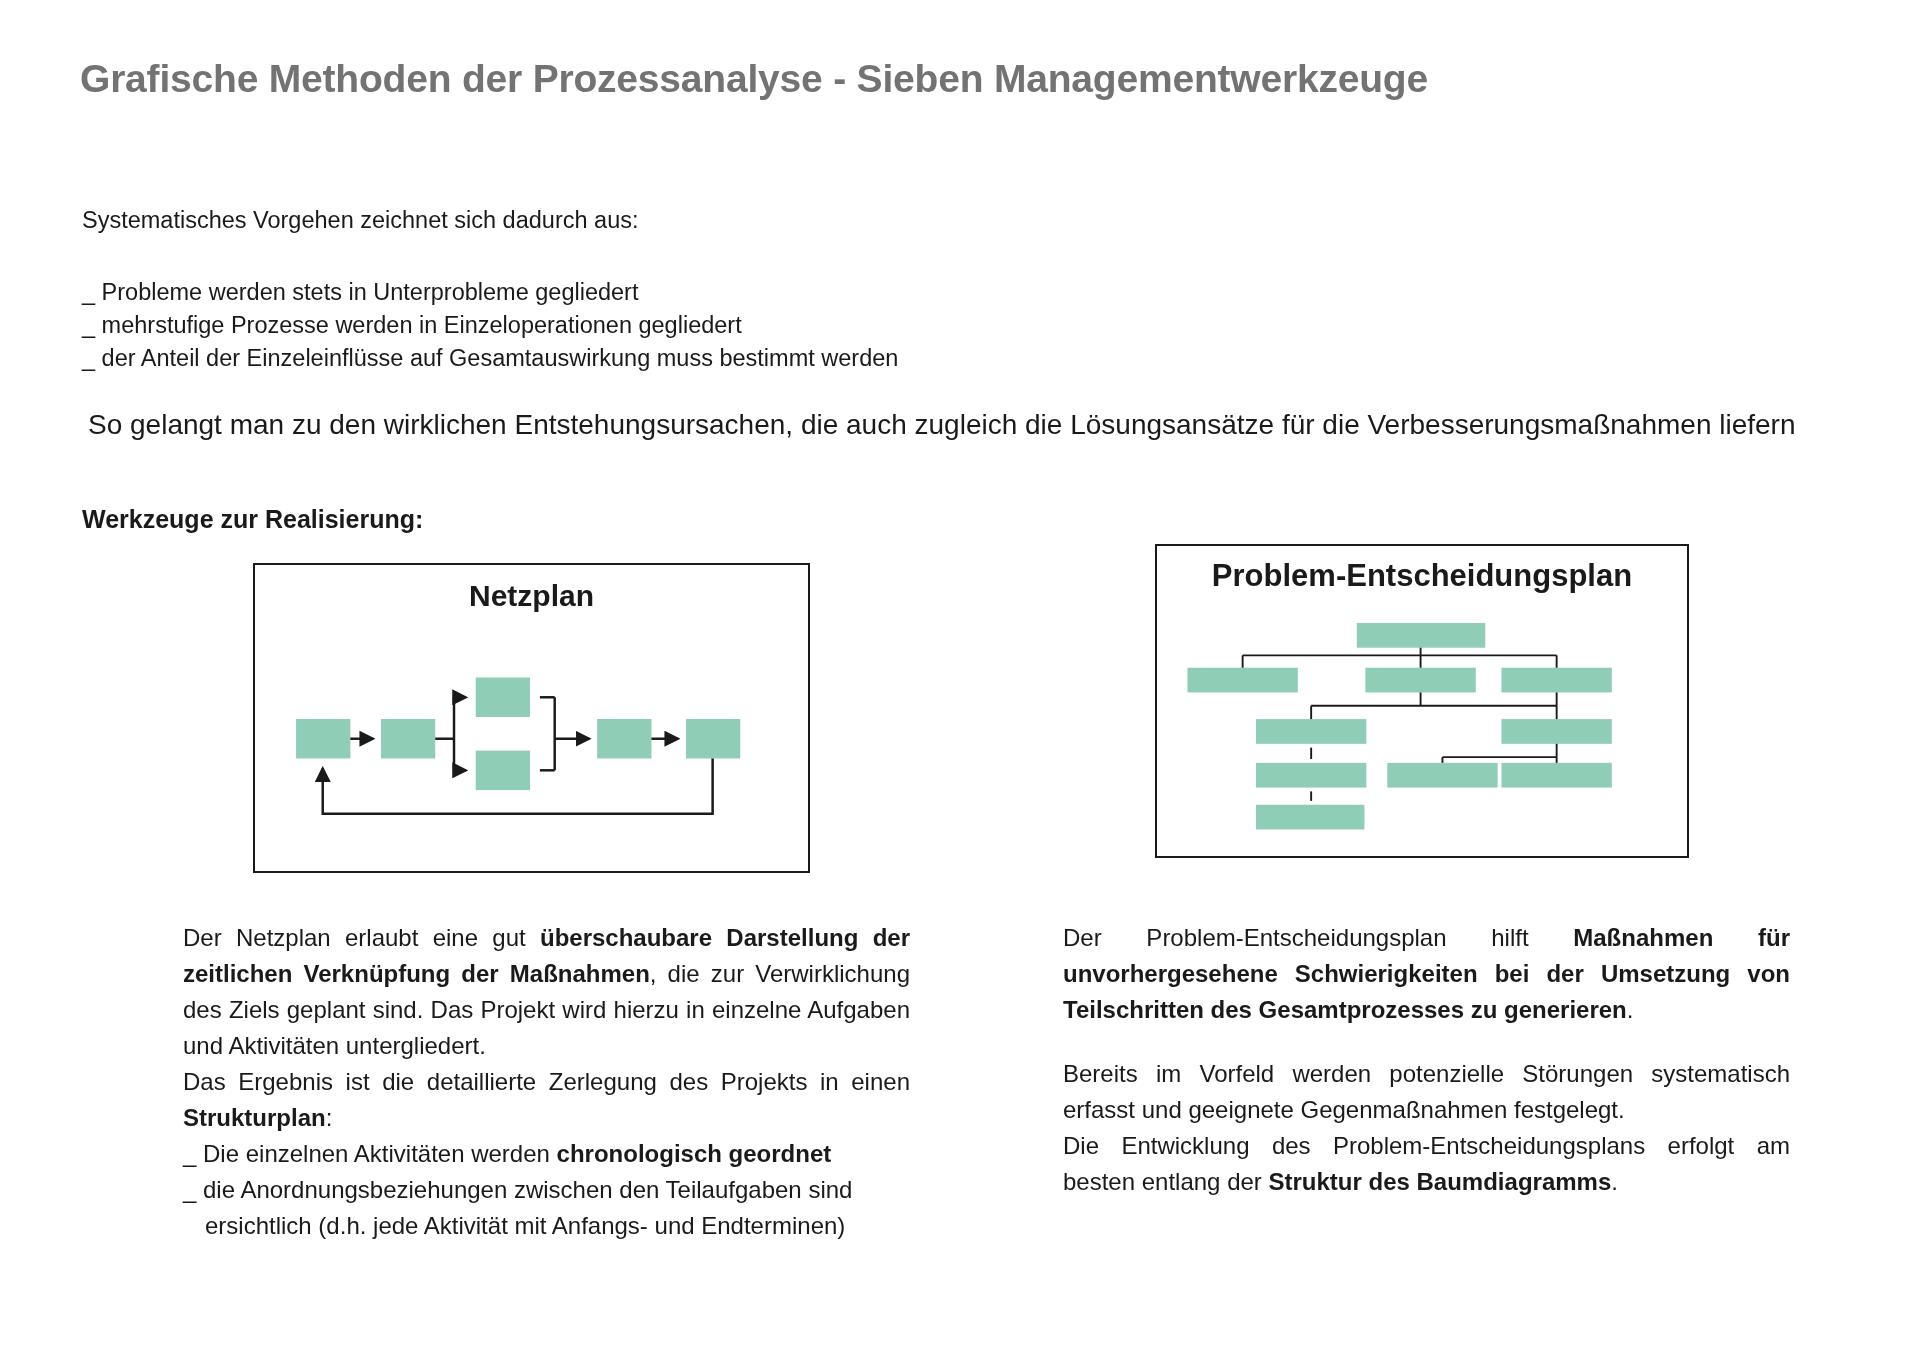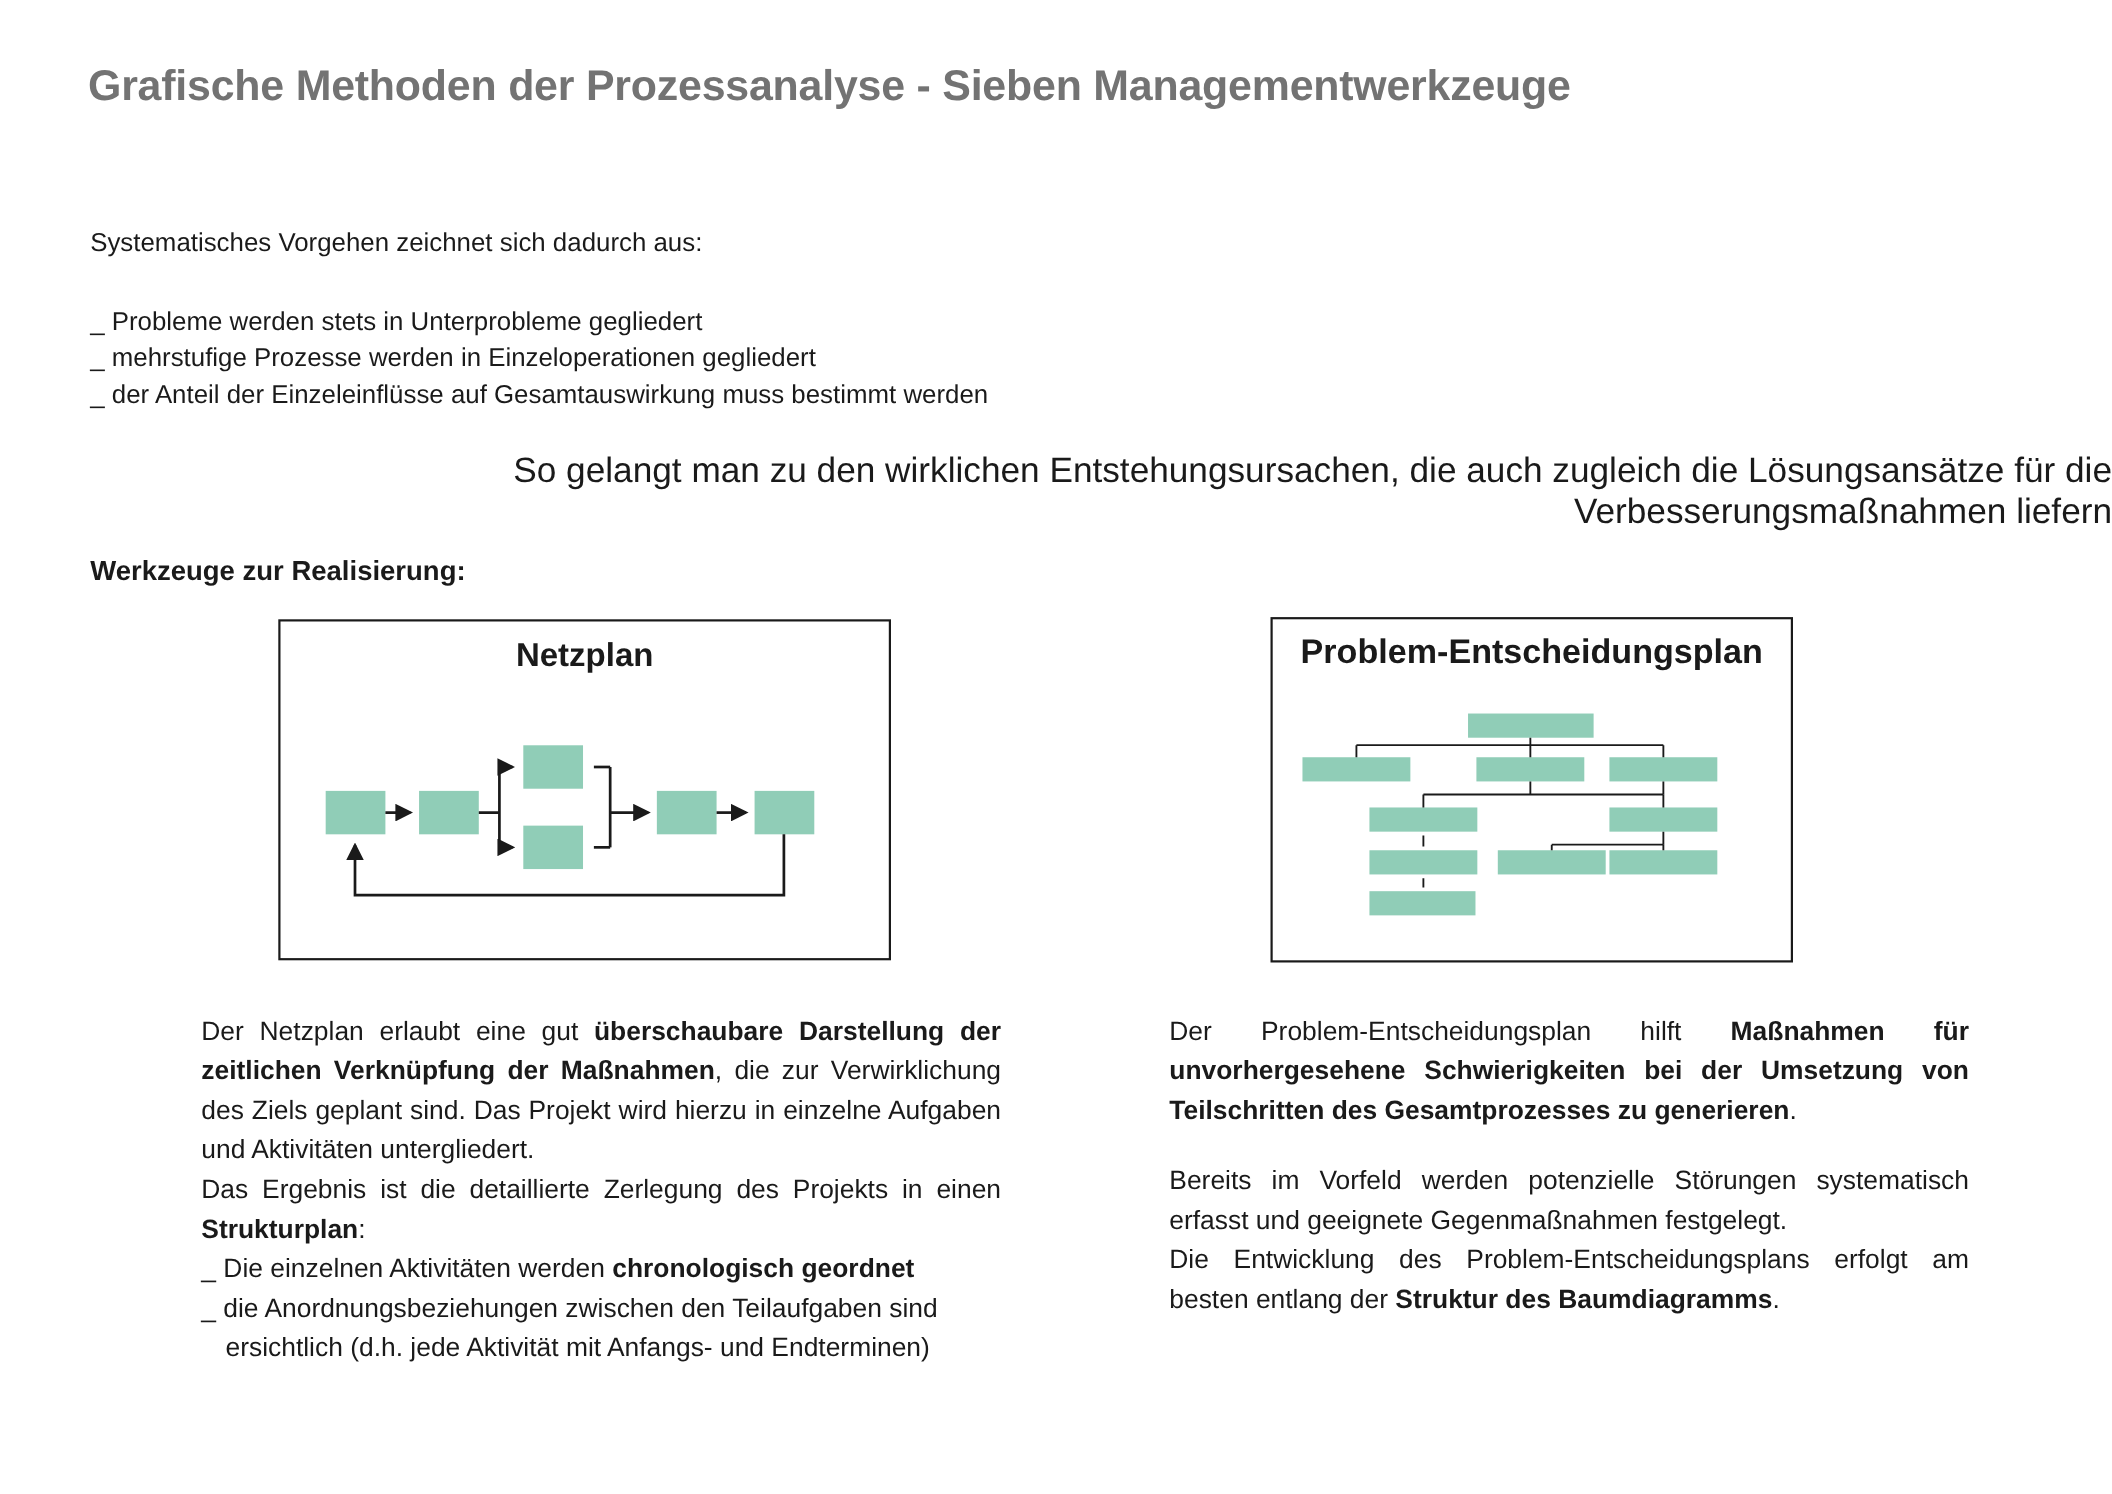--- a/index.html
+++ b/index.html
@@ -11,27 +11,27 @@
   *{margin:0;padding:0;box-sizing:border-box;}
   html,body{width:1920px;height:1358px;background:var(--page-bg);
     font-family:"Liberation Sans",sans-serif;color:var(--text-color);}
   .abs{position:absolute;}
   .b{font-weight:bold;}
 
   #page-title{left:80px;top:57px;font-size:39px;font-weight:bold;color:#737373;letter-spacing:-0.2px;}
 
   #intro-line{left:82px;top:207px;font-size:23.5px;}
   #intro-bullets{left:82px;top:276px;font-size:23.5px;line-height:33px;list-style:none;}
-  #intro-conclusion{left:88px;top:409px;font-size:32px;text-align:right;}
+  #intro-conclusion{left:88px;top:409px;font-size:28px;text-align:right;}
 
   #tools-heading{left:82px;top:505px;font-size:25px;font-weight:bold;}
 
   .panel{border:2px solid #1a1a1a;background:#fff;}
   #netzplan-panel{left:253px;top:563px;width:557px;height:310px;}
-  #problemplan-panel{left:1155px;top:561px;width:475px;height:314px;}
+  #problemplan-panel{left:1155px;top:544px;width:534px;height:314px;}
   .panel-title{position:absolute;left:0;right:0;text-align:center;font-weight:bold;}
   #netzplan-title{top:14px;font-size:30px;}
   #problemplan-title{top:12px;font-size:31px;}
   .diagram{position:absolute;left:0;top:0;width:100%;height:100%;}
   .diagram rect{fill:var(--box-fill);}
   .diagram line,.diagram polyline,.diagram path.link{stroke:var(--line-color);fill:none;}
 
   .desc{font-size:24px;line-height:36px;text-align:justify;}
   #netzplan-desc{left:183px;top:920px;width:727px;}
   #problemplan-desc{left:1063px;top:920px;width:727px;}

